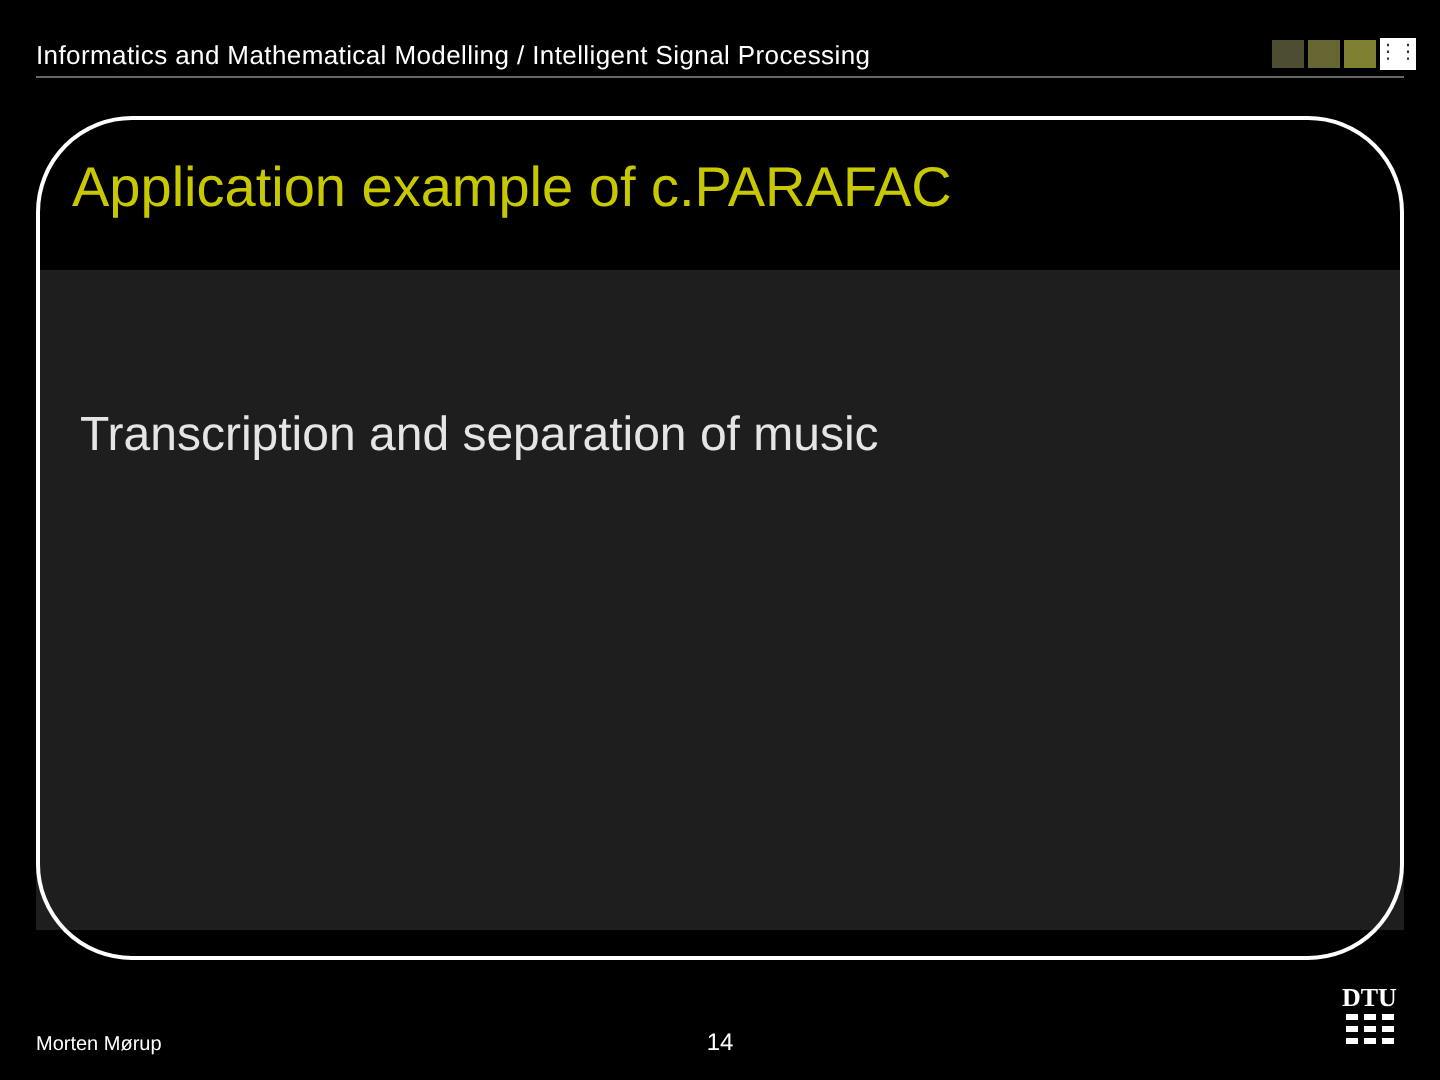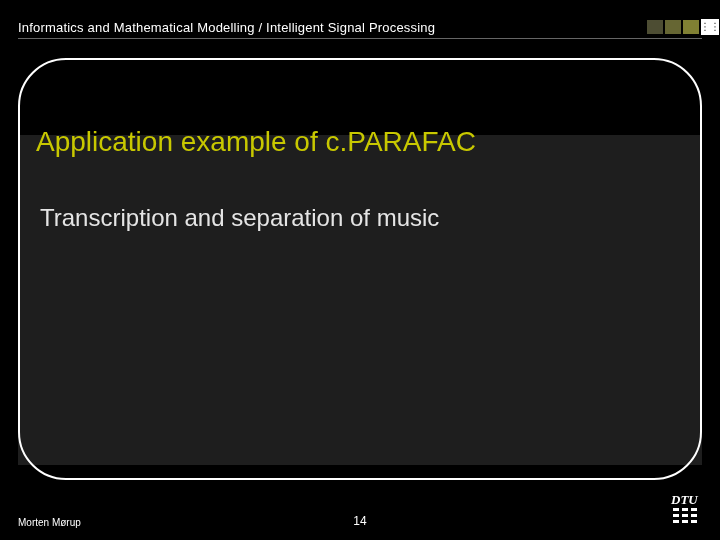--- a/index.html
+++ b/index.html
@@ -8,21 +8,21 @@
     height: 540px;
     background: #000;
     font-family: Verdana, Geneva, sans-serif;
     position: relative;
     overflow: hidden;
   }
   .header-bar {
     position: absolute;
     top: 16px;
     left: 18px;
-    right: 1px;
+    right: 12px;
     height: 22px;
     display: flex;
     align-items: center;
     justify-content: space-between;
   }
   .header-text {
     color: #fff;
     font-size: 13px;
     letter-spacing: 0.2px;
   }
@@ -69,21 +69,20 @@
     border-radius: 48px;
     overflow: hidden;
   }
   .slide-title {
     position: absolute;
     top: 78px;
     left: 36px;
     color: #c8c800;
     font-size: 28px;
     font-weight: 400;
-    margin-top: 48px;
   }
   .body-band {
     position: absolute;
     top: 135px;
     left: 18px;
     right: 18px;
     bottom: 75px;
     background: #1e1e1e;
   }
   .body-text {
@@ -113,21 +112,20 @@
     left: 50%;
     transform: translateX(-50%);
     bottom: 0;
     color: #fff;
     font-size: 12px;
   }
   .logo {
     position: absolute;
     right: 0;
     bottom: -2px;
-    font-style: italic;
   }
 </style>
 </head>
 <body>
 
 <div class="header-bar">
   <div class="header-text">Informatics and Mathematical Modelling / Intelligent Signal Processing</div>
   <div class="header-icons">
     <div class="sq sq1"></div>
     <div class="sq sq2"></div>

